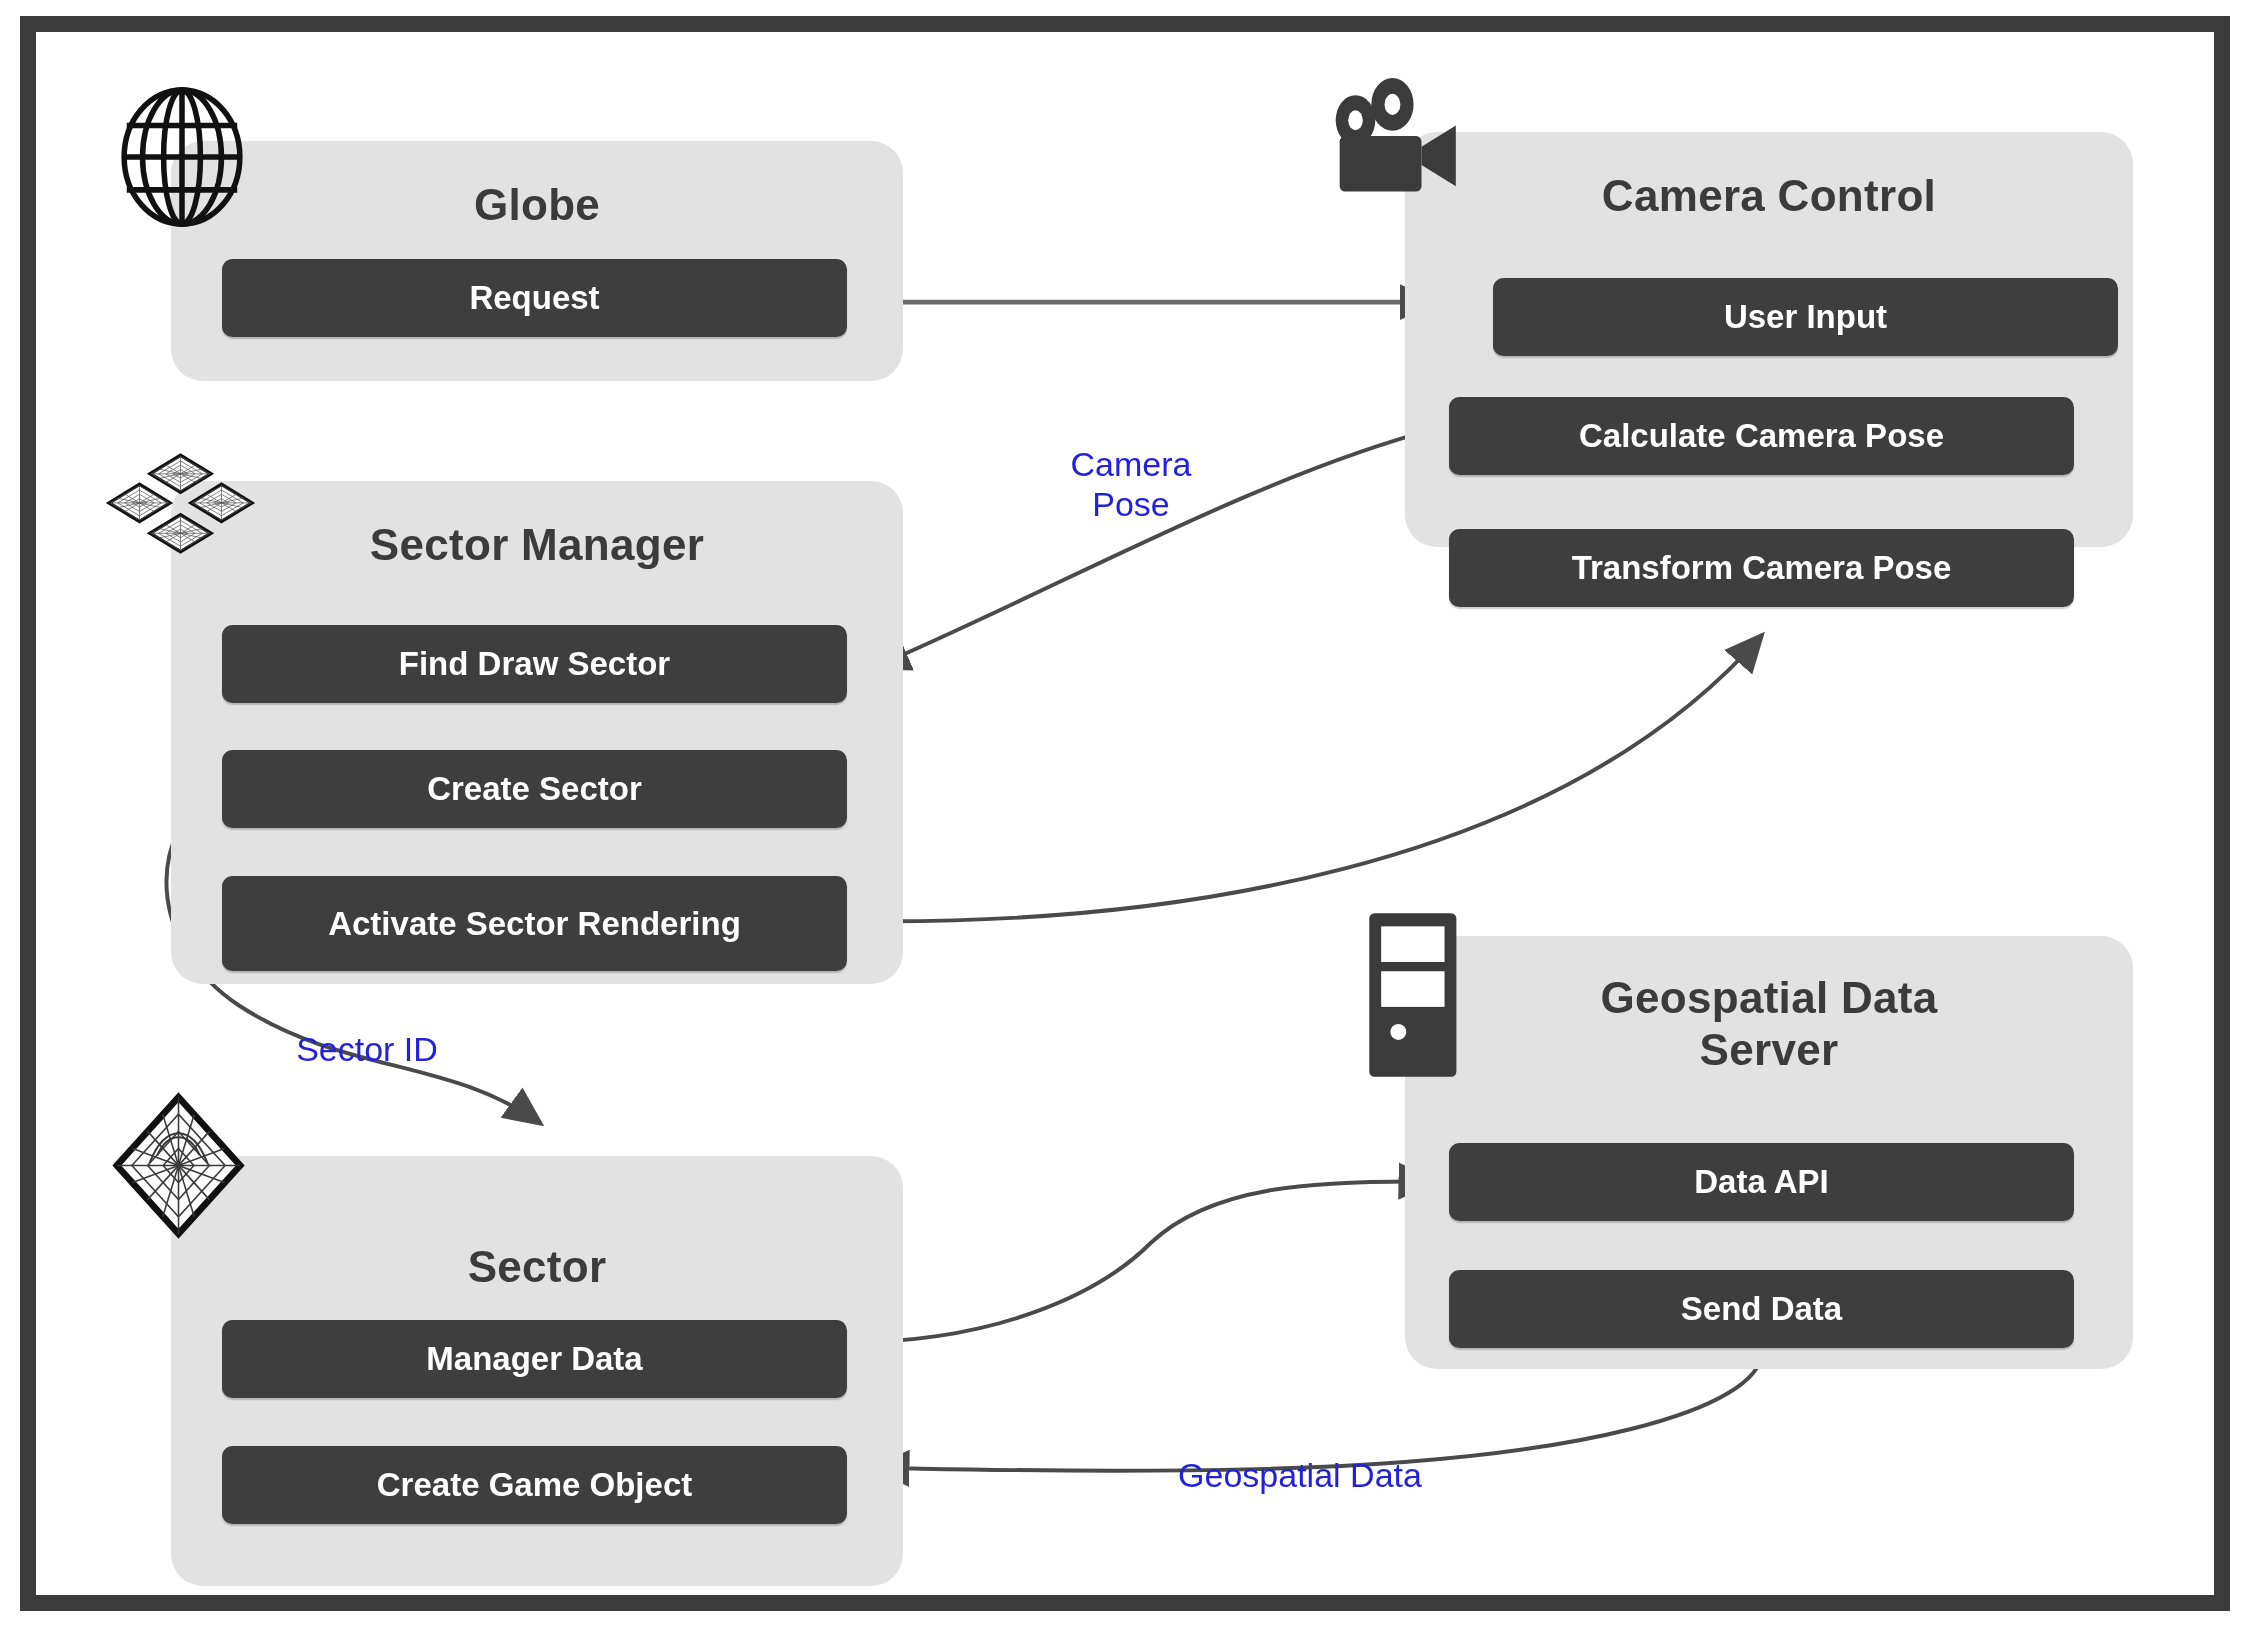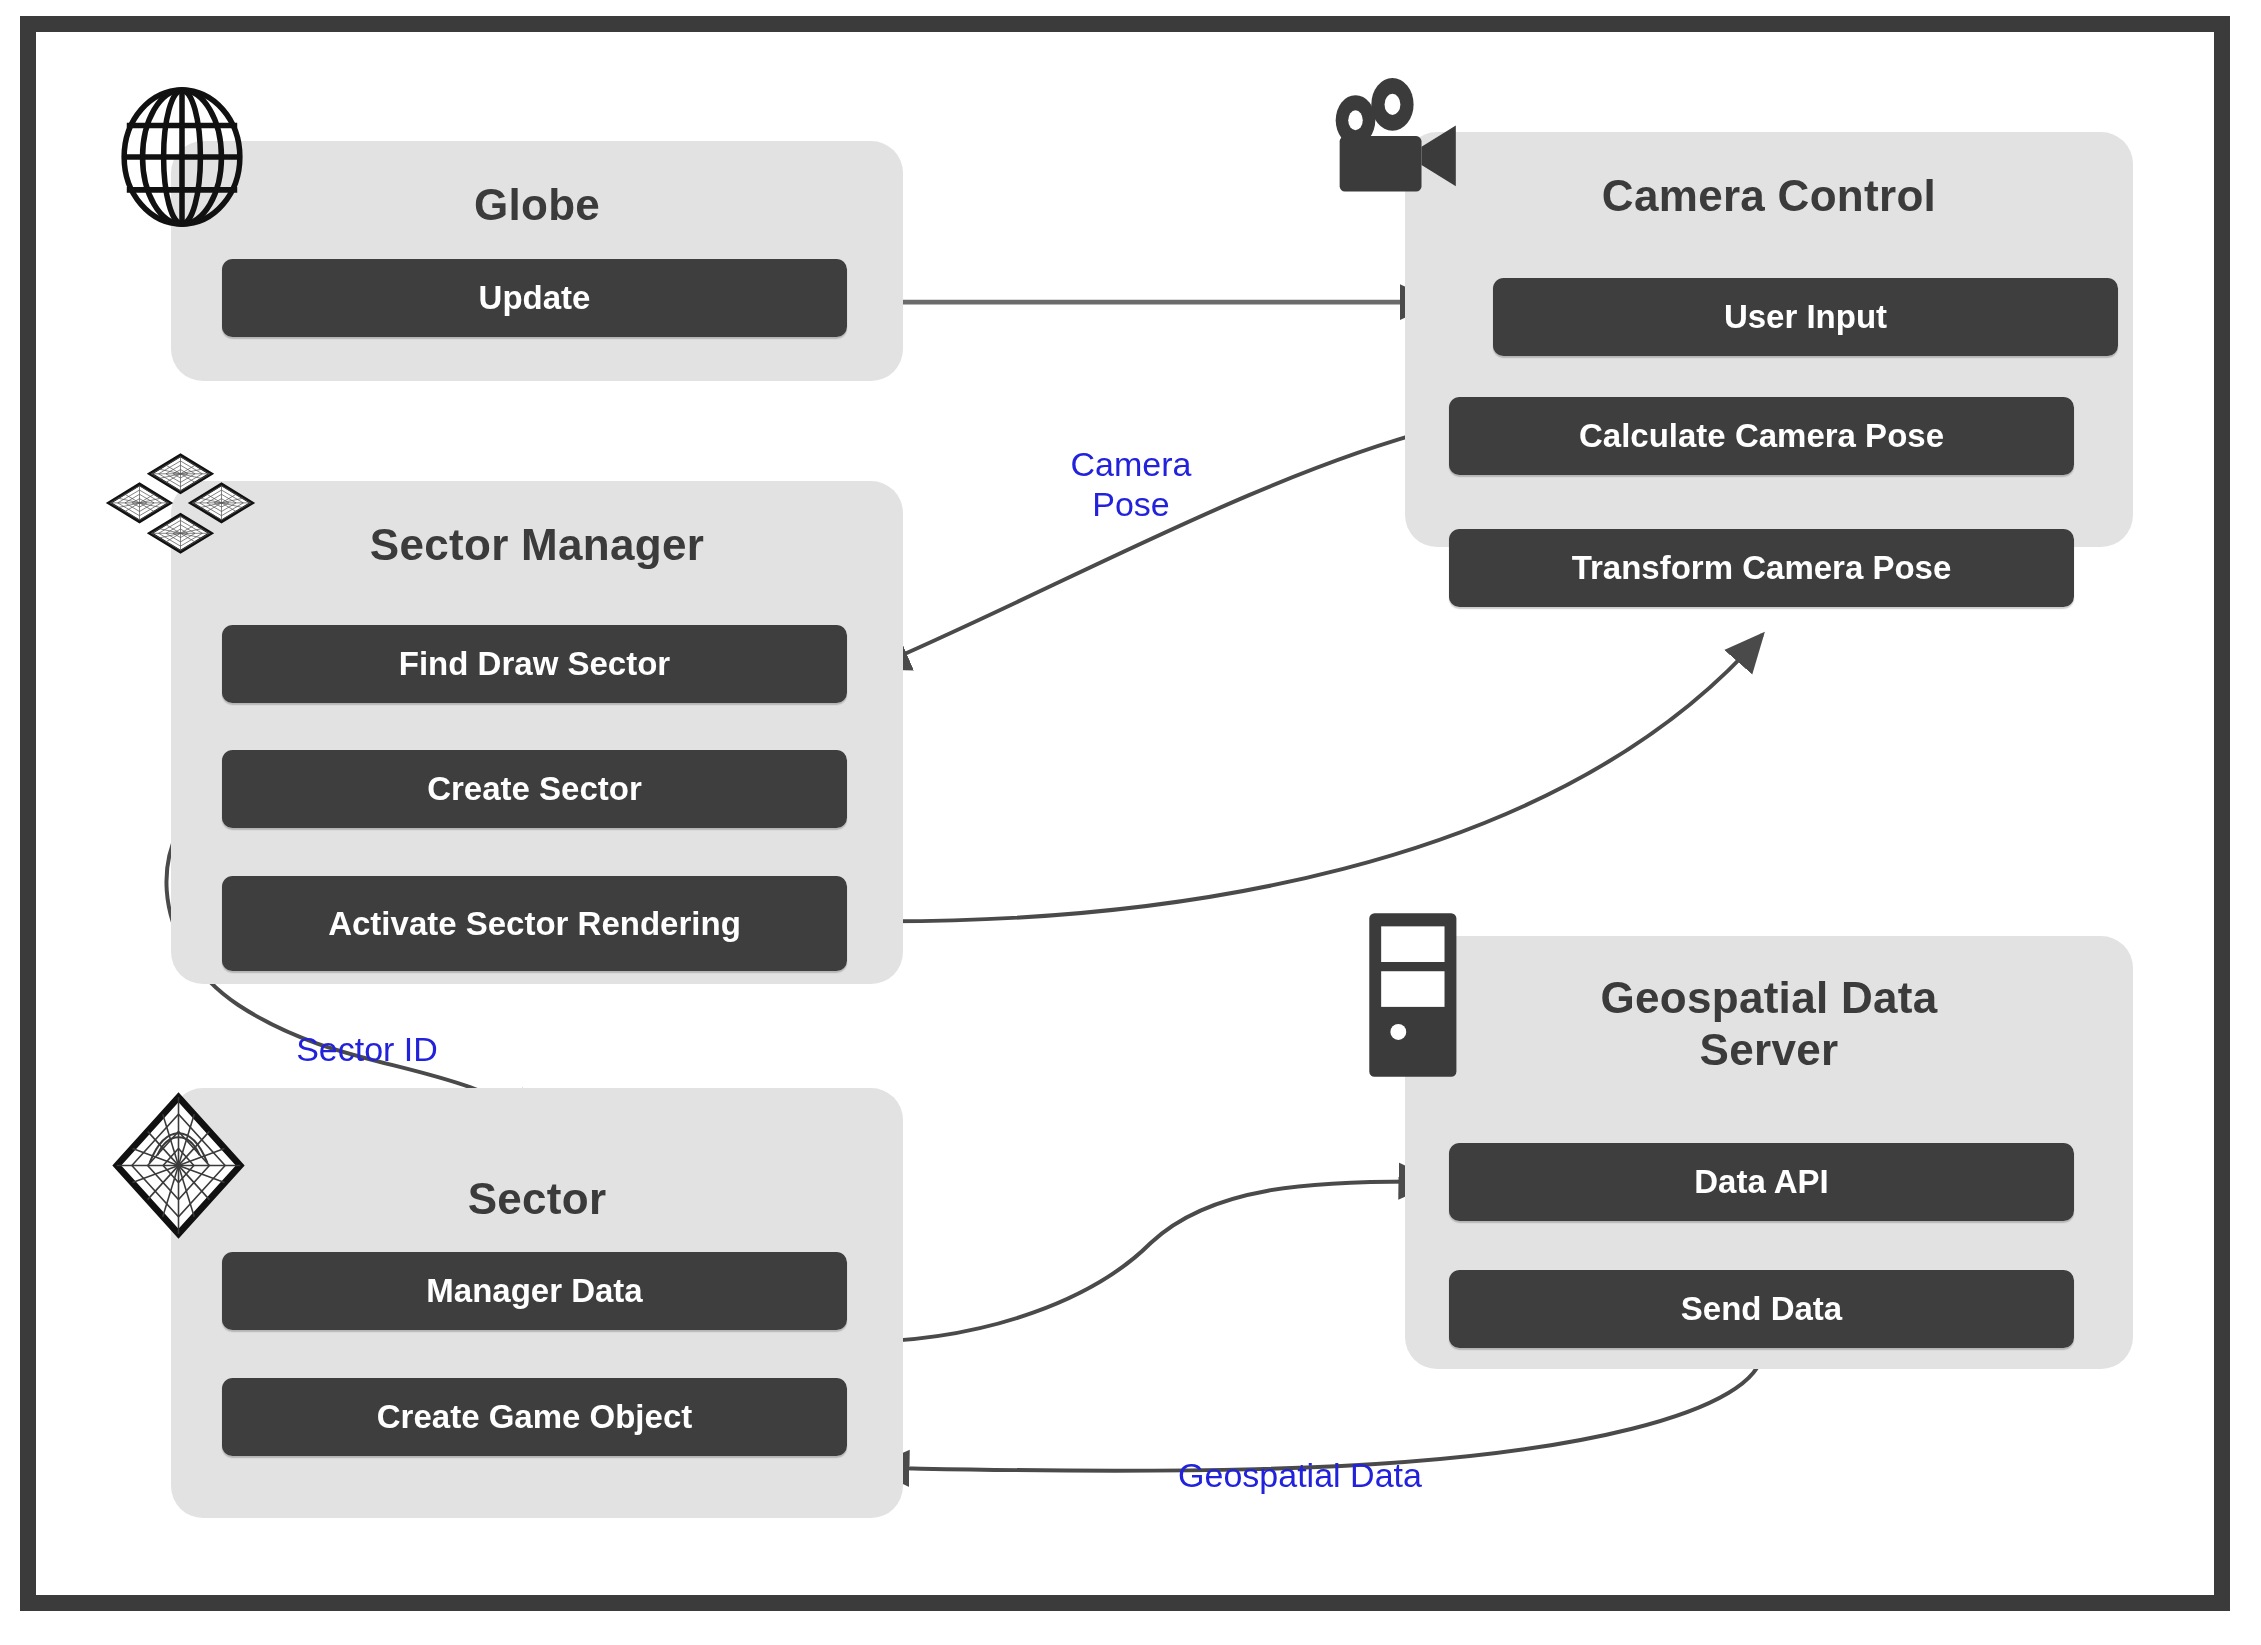--- a/index.html
+++ b/index.html
@@ -127,21 +127,21 @@
 
     <path d="M1285,2030 C1500,2030 1660,1960 1740,1880 C1830,1795 1980,1785 2170,1787" fill="none" stroke="#4a4a4a" stroke-width="6" marker-end="url(#ah-thin)"></path>
 
     <path d="M2673,1845 L2673,1915" fill="none" stroke="#4a4a4a" stroke-width="7" marker-end="url(#ah)"></path>
 
     <path d="M2665,2045 C2660,2130 2400,2210 1900,2222 C1650,2228 1450,2222 1320,2220" fill="none" stroke="#4a4a4a" stroke-width="6" marker-end="url(#ah-thin)"></path>
   </svg>
 
   <div class="panel" style="left:171px; top:141px; width:732px; height:240px;">
     <div class="panel-title" style="top:38px;">Globe</div>
-    <div class="pbox" style="left:51px; top:118px; width:625px; height:78px;">Update</div>
+    <div class="pbox" style="left:51px; top:118px; width:625px; height:78px;">Request</div>
   </div>
 
   <div class="icon" style="left:116px; top:86px; width:132px; height:142px;">
     <svg width="132" height="142" viewBox="0 0 100 108" xmlns="http://www.w3.org/2000/svg">
       <g fill="none" stroke="#111111" stroke-width="4.2">
         <ellipse cx="50" cy="54" rx="44" ry="51"></ellipse>
         <ellipse cx="50" cy="54" rx="14" ry="51"></ellipse>
         <ellipse cx="50" cy="54" rx="30" ry="51"></ellipse>
         <line x1="50" y1="3" x2="50" y2="105"></line>
         <line x1="8" y1="30" x2="92" y2="30"></line>
@@ -214,21 +214,21 @@
         </g>
 
         <g transform="translate(66,63)">
           <path d="M-23,0 L0,-14 L23,0 L0,14 Z" fill="#ffffff" stroke="#111" stroke-width="2.6"></path>
           <use href="#mesh-sm"></use>
         </g>
       </g>
     </svg>
   </div>
 
-  <div class="panel" style="left:171px; top:1088px; width:732px; height:430px;">
+  <div class="panel" style="left:171px; top:1156px; width:732px; height:430px;">
     <div class="panel-title" style="top:85px;">Sector</div>
     <div class="pbox" style="left:51px; top:164px; width:625px; height:78px;">Manager Data</div>
     <div class="pbox" style="left:51px; top:290px; width:625px; height:78px;">Create Game Object</div>
   </div>
 
   <div class="icon" style="left:99px; top:1088px; width:159px; height:155px;">
     <svg width="159" height="155" viewBox="0 0 120 118" xmlns="http://www.w3.org/2000/svg">
       <g transform="translate(60,59)">
         <path d="M-47,0 L0,-52 L47,0 L0,52 Z" fill="#ffffff" stroke="#111" stroke-width="5"></path>
         <g stroke="#3a3a3a" stroke-width="1.2" fill="none">

